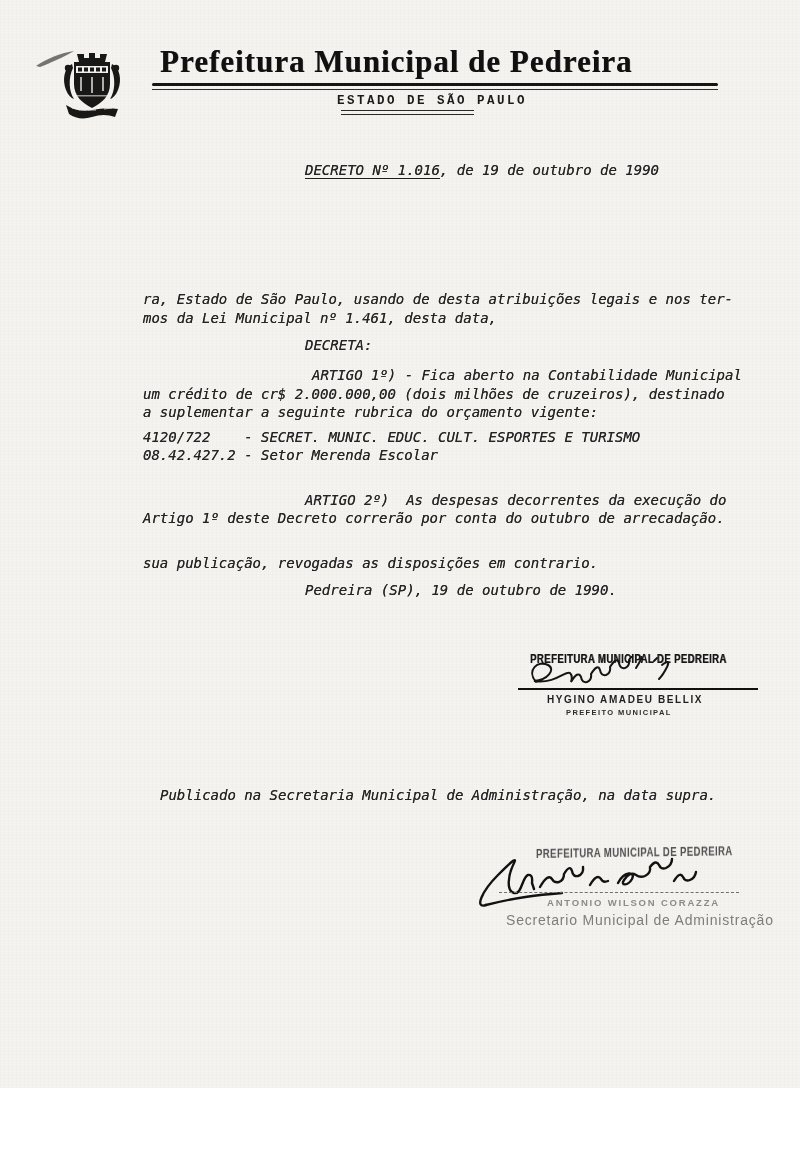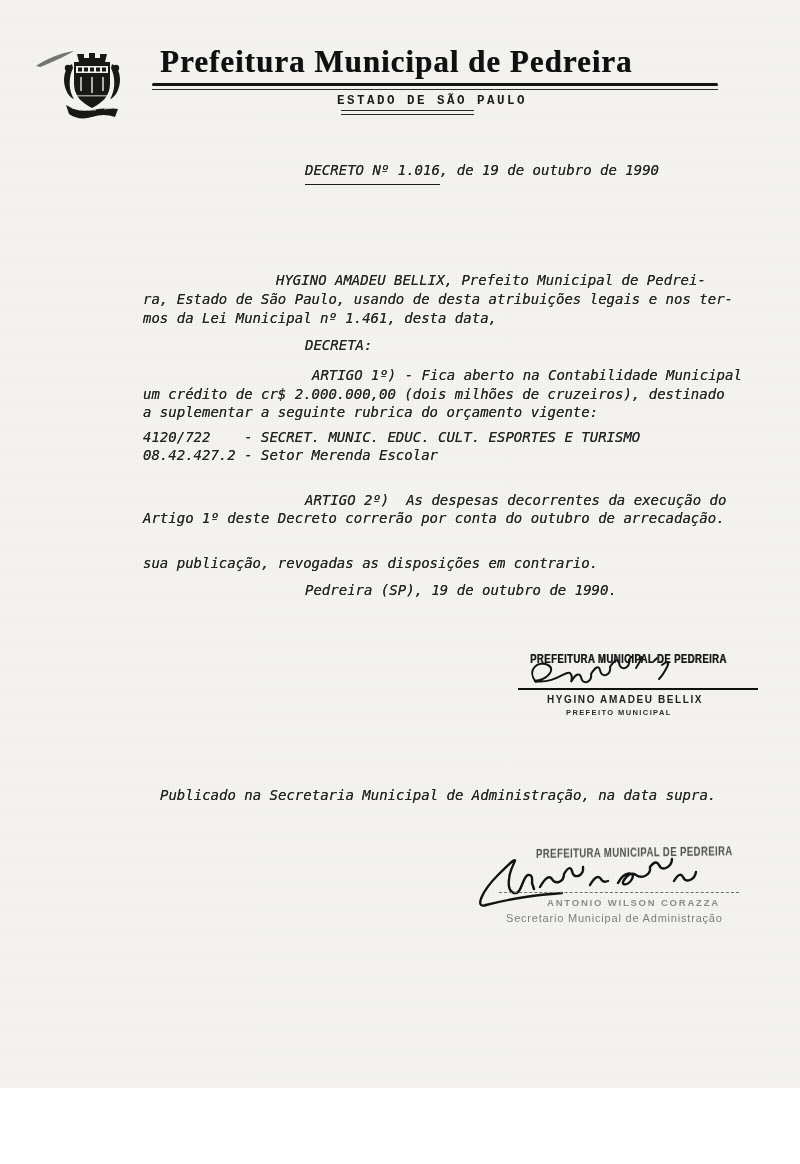--- a/index.html
+++ b/index.html
@@ -44,21 +44,21 @@
   .typed{
     font-family:"DejaVu Sans Mono", monospace;
     font-style:italic;
     font-size:14px;
     line-height:18px;
     color:#242424;
     white-space:pre;
     text-shadow:0 0 0.35px rgba(30,30,30,.8);
   }
   .decree-heading{left:305px;top:161px;}
-  .decree-number{border-bottom:1.6px solid #1d1d1d;padding-bottom:6px;}
+  .decree-number{border-bottom:1.6px solid #1d1d1d;padding-bottom:0;}
   
   .stamp{
     font-family:"Liberation Sans", sans-serif;
     font-weight:bold;
     font-size:10px;
     letter-spacing:0.4px;
     transform:scale(0.96,1.35);
     transform-origin:left top;
     white-space:nowrap;
   }
@@ -69,21 +69,21 @@
   .signer-name-primary{
     left:547px;top:694px;font-weight:bold;font-size:10px;letter-spacing:1.6px;color:#1f1f1f;white-space:nowrap;
   }
   .signer-role-primary{
     left:566px;top:708px;font-weight:bold;font-size:7.5px;letter-spacing:1.4px;color:#2c2c2c;white-space:nowrap;
   }
   .signer-name-secondary{
     left:547px;top:897px;font-weight:bold;font-size:9.5px;letter-spacing:1.8px;color:#8b8b8b;white-space:nowrap;filter:blur(.2px);
   }
   .signer-role-secondary{
-    left:506px;top:912px;font-size:11px;letter-spacing:0.8px;color:#7d7d7d;white-space:nowrap;filter:blur(.2px);
+    left:506px;top:912px;font-size:14px;letter-spacing:0.8px;color:#7d7d7d;white-space:nowrap;filter:blur(.2px);
   }
   svg{display:block;}
 </style>
 </head>
 <body>
 
 <div class="page">
 
   <svg class="abs" style="left:34px;top:48px" width="44" height="22" viewBox="0 0 44 22">
     <path d="M2 18 C10 12 26 5 40 3 C30 9 16 15 6 19 Z" fill="#4a4a48" opacity="0.75"></path>
@@ -122,21 +122,20 @@
   </svg>
 
   <div class="abs masthead-title">Prefeitura Municipal de Pedreira</div>
   <div class="abs rule-thick"></div>
   <div class="abs rule-thin"></div>
   <div class="abs masthead-subtitle">ESTADO DE SÃO PAULO</div>
   <div class="abs subtitle-underline"></div>
 
   <div class="abs typed decree-heading"><span class="decree-number">DECRETO Nº 1.016</span><span>, de 19 de outubro de 1990</span></div>
 
-  <div class="abs typed" style="left:276px;top:271px">HYGINO AMADEU BELLIX, Prefeito Municipal de Pedrei-</div>
   <div class="abs typed" style="left:143px;top:290px">ra, Estado de São Paulo, usando de desta atribuições legais e nos ter-</div>
   <div class="abs typed" style="left:143px;top:309px">mos da Lei Municipal nº 1.461, desta data,</div>
   <div class="abs typed" style="left:305px;top:336px">DECRETA:</div>
   <div class="abs typed" style="left:312px;top:366px">ARTIGO 1º) - Fica aberto na Contabilidade Municipal</div>
   <div class="abs typed" style="left:143px;top:385px">um crédito de cr$ 2.000.000,00 (dois milhões de cruzeiros), destinado</div>
   <div class="abs typed" style="left:143px;top:403px">a suplementar a seguinte rubrica do orçamento vigente:</div>
   <div class="abs typed" style="left:143px;top:428px">4120/722    - SECRET. MUNIC. EDUC. CULT. ESPORTES E TURISMO</div>
   <div class="abs typed" style="left:143px;top:446px">08.42.427.2 - Setor Merenda Escolar</div>
   <div class="abs typed" style="left:305px;top:491px">ARTIGO 2º)  As despesas decorrentes da execução do</div>
   <div class="abs typed" style="left:143px;top:509px">Artigo 1º deste Decreto correrão por conta do outubro de arrecadação.</div>

